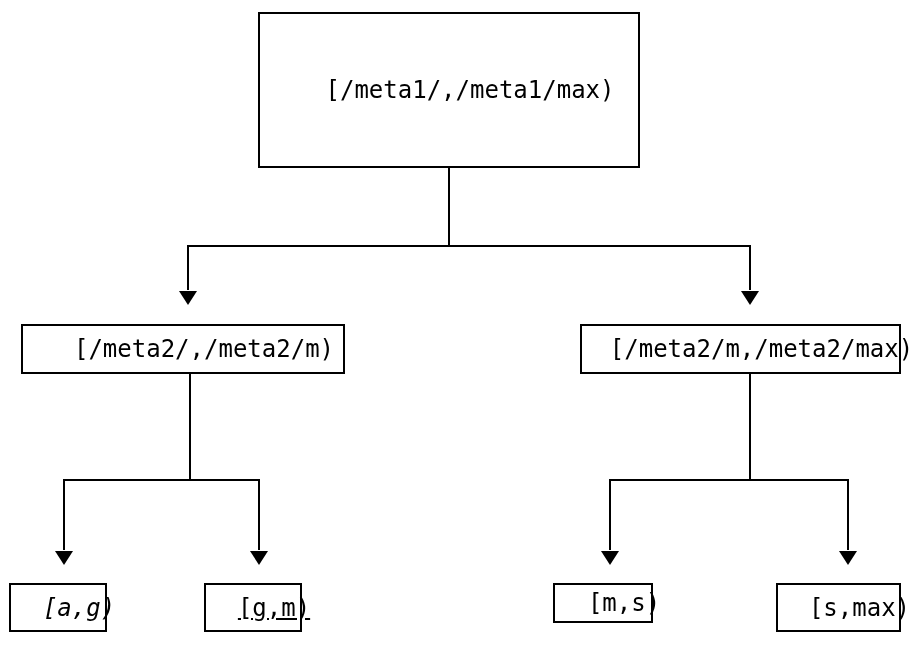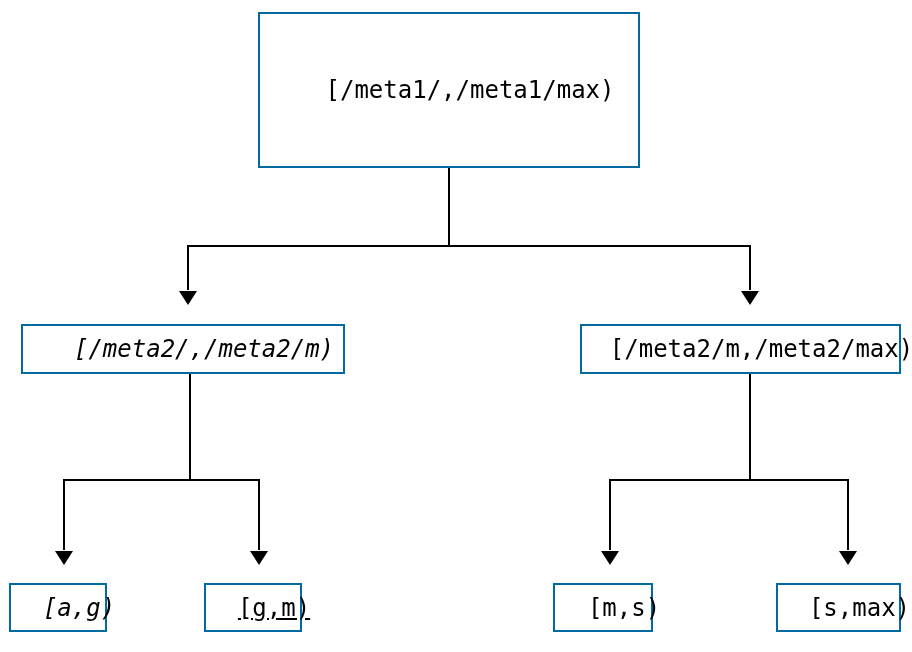--- a/index.html
+++ b/index.html
@@ -21,21 +21,21 @@
   #diagram-svg {
     position: absolute;
     left: 0;
     top: 0;
     width: 912px;
     height: 652px;
   }
   .node-box {
     position: absolute;
     box-sizing: border-box;
-    border: 2px solid #0369a1;
+    border: 2px solid #000000;
     background: #ffffff;
     display: flex;
     align-items: center;
     justify-content: center;
     color: #000000;
     font-family: "DejaVu Sans Mono", "Liberation Mono", monospace;
     font-size: 24px;
     line-height: 1;
     white-space: pre;
     letter-spacing: 0px;
@@ -83,37 +83,37 @@
       <line x1="848" y1="480" x2="848" y2="550" stroke="#000000" stroke-width="2.4" shape-rendering="crispEdges"></line>
       <polygon points="601,551 619,551 610,565" fill="#000000"></polygon>
       <polygon points="839,551 857,551 848,565" fill="#000000"></polygon>
     </g>
   </svg>
 
   <div class="node-box" style="left:258px; top:12px; width:382px; height:156px;">
     <span class="node-label">[/meta1/,/meta1/max)</span>
   </div>
 
-  <div class="node-box" style="left:21px; top:324px; width:324px; height:50px;font-style:italic;">
+  <div class="node-box" style="left:21px; top:324px; width:324px; height:50px;">
     <span class="node-label">[/meta2/,/meta2/m)</span>
   </div>
 
   <div class="node-box" style="left:580px; top:324px; width:321px; height:50px;">
     <span class="node-label">[/meta2/m,/meta2/max)</span>
   </div>
 
   <div class="node-box" style="left:9px; top:583px; width:98px; height:49px;font-style:italic;">
     <span class="node-label">[a,g)</span>
   </div>
 
   <div class="node-box" style="left:204px; top:583px; width:98px; height:49px;text-decoration:underline;">
     <span class="node-label">[g,m)</span>
   </div>
 
-  <div class="node-box" style="left:553px; top:583px; width:100px; height:49px;">
+  <div class="node-box" style="left:553px; top:583px; width:100px; height:40px;">
     <span class="node-label">[m,s)</span>
   </div>
 
   <div class="node-box" style="left:776px; top:583px; width:125px; height:49px;">
     <span class="node-label">[s,max)</span>
   </div>
 
 </div>
 
 </body></html>

